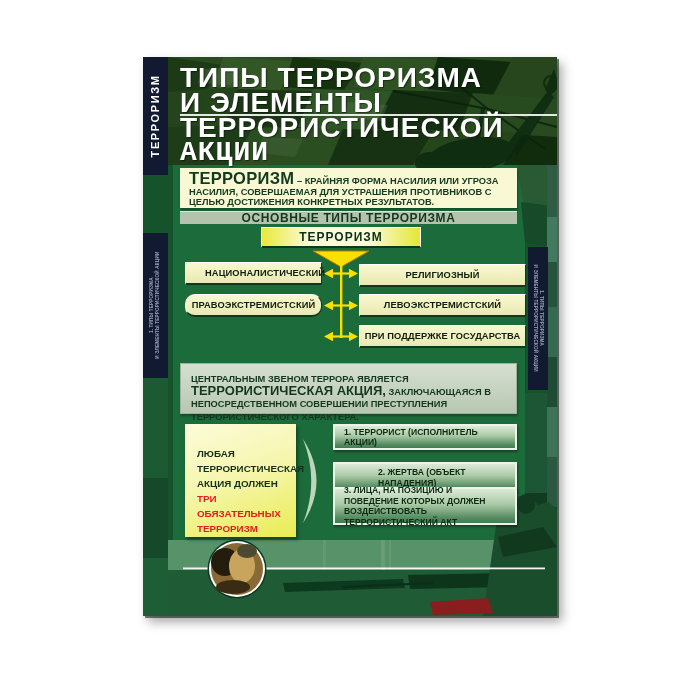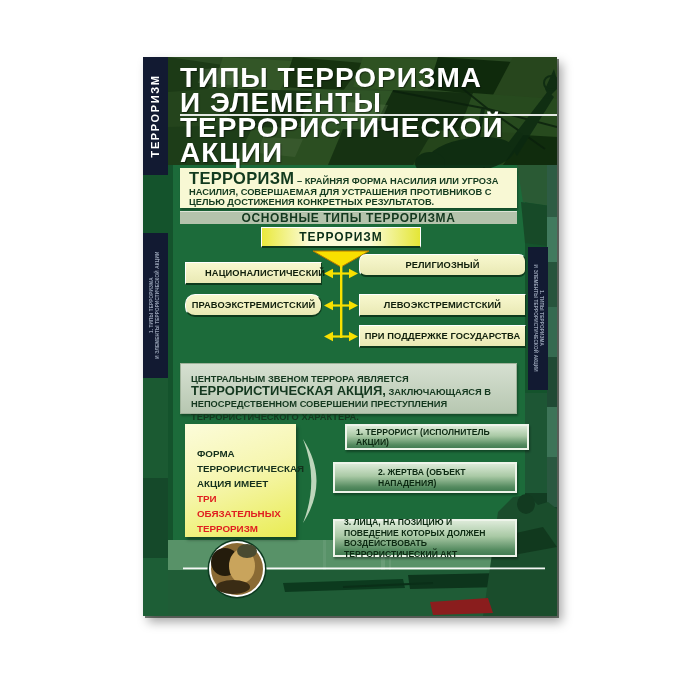--- a/index.html
+++ b/index.html
@@ -175,21 +175,21 @@
     <div class="spine" style="left:385px;top:190px;width:20px;height:143px;">
       <div class="side-label cw">
         <div>1. ТИПЫ ТЕРРОРИЗМА</div>
         <div>И ЭЛЕМЕНТЫ ТЕРРОРИСТИЧЕСКОЙ АКЦИИ</div>
       </div>
     </div>
 
     <div class="title-line" style="top:8px;">ТИПЫ ТЕРРОРИЗМА</div>
     <div class="title-line" style="top:33px;">И ЭЛЕМЕНТЫ</div>
     <div class="title-line" style="top:58px;">ТЕРРОРИСТИЧЕСКОЙ</div>
-    <div class="title-line" style="top:83px;">АКЦИИ</div>
+    <div class="title-line" style="top:83px;font-family:Liberation Mono, monospace;">АКЦИИ</div>
     <div class="title-underline"></div>
 
     <div class="def-box">
       <span class="def-term">ТЕРРОРИЗМ</span><span> – КРАЙНЯЯ ФОРМА НАСИЛИЯ ИЛИ УГРОЗА НАСИЛИЯ, СОВЕРШАЕМАЯ ДЛЯ УСТРАШЕНИЯ ПРОТИВНИКОВ С ЦЕЛЬЮ ДОСТИЖЕНИЯ КОНКРЕТНЫХ РЕЗУЛЬТАТОВ.</span>
     </div>
 
     <div class="section-bar">
       <span>ОСНОВНЫЕ ТИПЫ ТЕРРОРИЗМА</span>
     </div>
 
@@ -226,46 +226,46 @@
           <ellipse cx="99" cy="509" rx="13" ry="17" fill="#c9a45c"></ellipse>
           <ellipse cx="90" cy="530" rx="17" ry="7" fill="#3a2c14"></ellipse>
           <ellipse cx="104" cy="494" rx="10" ry="7" fill="#4a4a30"></ellipse>
         </g>
       </g>
     </svg>
 
     <div class="type-box tb-left" style="top:205px;padding-left:23px;">
         <span>НАЦИОНАЛИСТИЧЕСКИЙ</span>
       </div>
-    <div class="type-box tb-right" style="top:197px;border-radius:7px;">
+    <div class="type-box tb-right" style="top:207px;">
         <span>РЕЛИГИОЗНЫЙ</span>
       </div>
     <div class="type-box tb-left" style="top:237px;border-radius:10px;">
         <span>ПРАВОЭКСТРЕМИСТСКИЙ</span>
       </div>
     <div class="type-box tb-right" style="top:237px;">
         <span>ЛЕВОЭКСТРЕМИСТСКИЙ</span>
       </div>
     <div class="type-box tb-right" style="top:268px;">
         <span>ПРИ ПОДДЕРЖКЕ ГОСУДАРСТВА</span>
       </div>
 
     <div class="central-note">
       <span>ЦЕНТРАЛЬНЫМ ЗВЕНОМ ТЕРРОРА ЯВЛЯЕТСЯ </span><span class="note-em">ТЕРРОРИСТИЧЕСКАЯ АКЦИЯ,</span><span> ЗАКЛЮЧАЮЩАЯСЯ В НЕПОСРЕДСТВЕННОМ СОВЕРШЕНИИ ПРЕСТУПЛЕНИЯ ТЕРРОРИСТИЧЕСКОГО ХАРАКТЕРА.</span>
     </div>
 
     <div class="yellow-box">
-      <div>ФОРМА ТЕРРОРИСТИЧЕСКАЯ АКЦИЯ ИМЕЕТ</div>
+      <div>ЛЮБАЯ ТЕРРОРИСТИЧЕСКАЯ АКЦИЯ ДОЛЖЕН</div>
       <div class="red">ТРИ ОБЯЗАТЕЛЬНЫХ ТЕРРОРИЗМ</div>
     </div>
 
-    <div class="item-box" style="top:367px;height:26px;margin-left:12px;">
+    <div class="item-box" style="top:367px;height:26px;">
       <span>1. ТЕРРОРИСТ (ИСПОЛНИТЕЛЬ АКЦИИ)</span>
     </div>
     <div class="item-box" style="top:405px;height:31px;padding-left:43px;">
       <span>2. ЖЕРТВА (ОБЪЕКТ НАПАДЕНИЯ)</span>
     </div>
-    <div class="item-box" style="top:462px;height:38px;">
+    <div class="item-box" style="top:430px;height:38px;">
       <span>3. ЛИЦА, НА ПОЗИЦИЮ И ПОВЕДЕНИЕ КОТОРЫХ ДОЛЖЕН ВОЗДЕЙСТВОВАТЬ ТЕРРОРИСТИЧЕСКИЙ АКТ</span>
     </div>
 
   </div>
 </div>
 
 </body></html>

